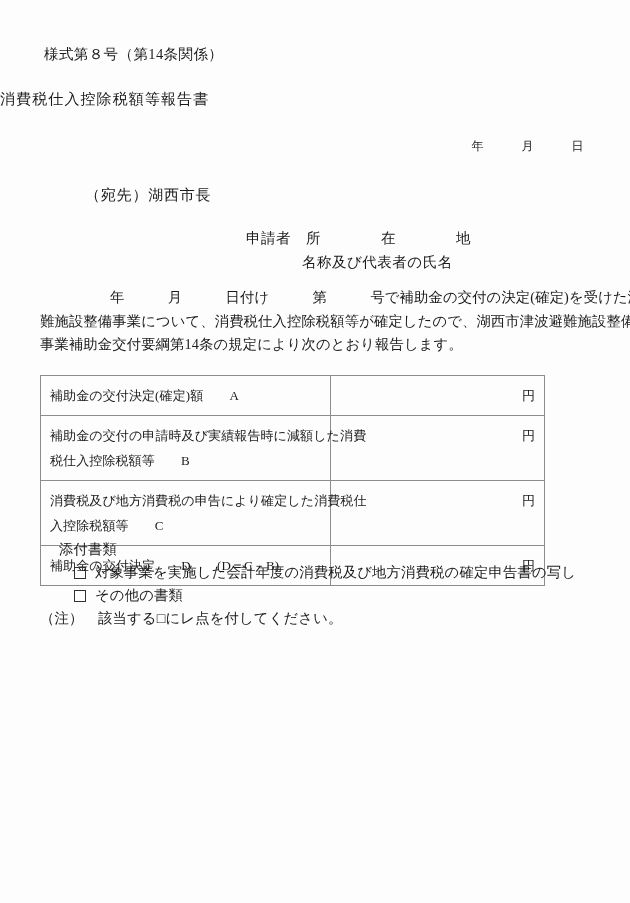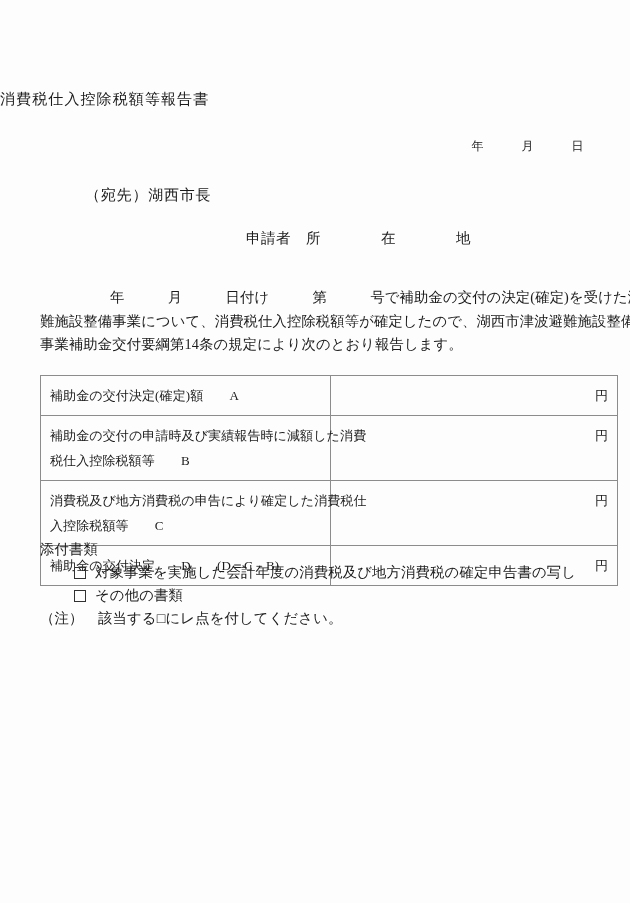--- a/index.html
+++ b/index.html
@@ -92,21 +92,21 @@
   }
   .body-para .ln.first {
     padding-left: 70px;
   }
 
   
   .amount-table {
     position: absolute;
     left: 40px;
     top: 375px;
-    width: 578px;
+    width: 505px;
     border-collapse: collapse;
     table-layout: fixed;
     font-size: 13px;
   }
   .amount-table td {
     border: 1px solid #8c8c8c;
     padding: 0;
     vertical-align: top;
     background: #fdfdfd;
   }
@@ -134,21 +134,21 @@
 
   
   .attachments {
     position: absolute;
     left: 40px;
     top: 538px;
     font-size: 14.3px;
     line-height: 23px;
     letter-spacing: 0.2px;
   }
-  .attachments .heading { white-space: pre; }
+  .attachments .heading { white-space: pre; padding-left: 19px; }
   .attachments .check-row {
     white-space: pre;
     display: flex;
     align-items: center;
     margin-left: 34px;
   }
   .checkbox {
     display: inline-block;
     width: 10px;
     height: 10px;
@@ -159,29 +159,31 @@
   }
   .attachments .note {
     white-space: pre;
   }
 </style>
 </head>
 <body>
 
 <div class="page">
 
+  <div class="form-no">様式第８号（第14条関係）</div>
 
   <div class="doc-title">消費税仕入控除税額等報告書</div>
 
   <div class="date-line">年　　　月　　　日</div>
 
   <div class="addressee">（宛先）湖西市長</div>
 
   <div class="applicant">
     <div class="row1">申請者　所　　　　在　　　　地</div>
+    <div class="row2">名称及び代表者の氏名</div>
   </div>
 
   <div class="body-para">
     <span class="ln first">年　　　月　　　日付け　　　第　　　号で補助金の交付の決定(確定)を受けた津波避</span>
     <span class="ln">難施設整備事業について、消費税仕入控除税額等が確定したので、湖西市津波避難施設整備</span>
     <span class="ln">事業補助金交付要綱第14条の規定により次のとおり報告します。</span>
   </div>
 
   <table class="amount-table">
     <tbody>

